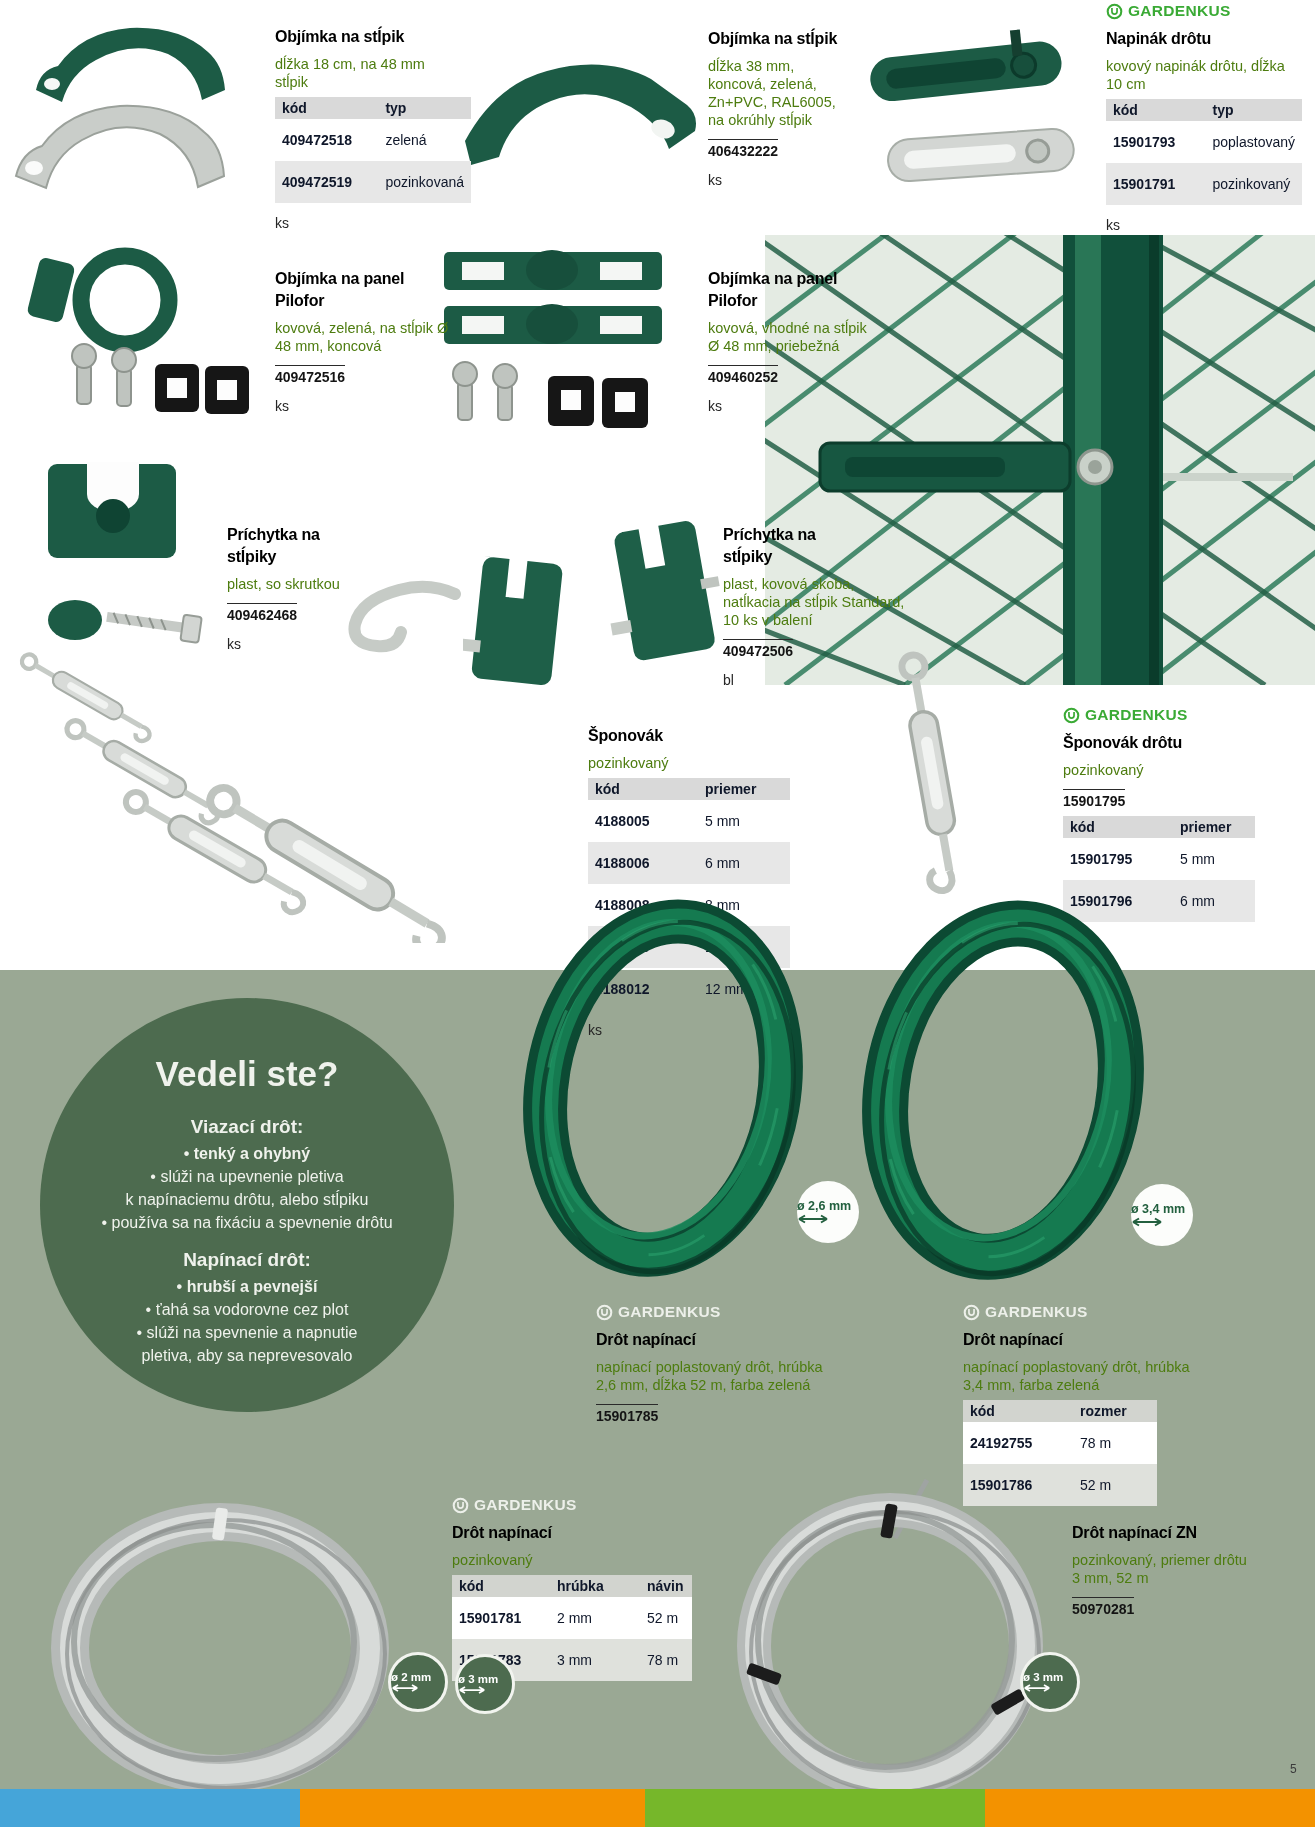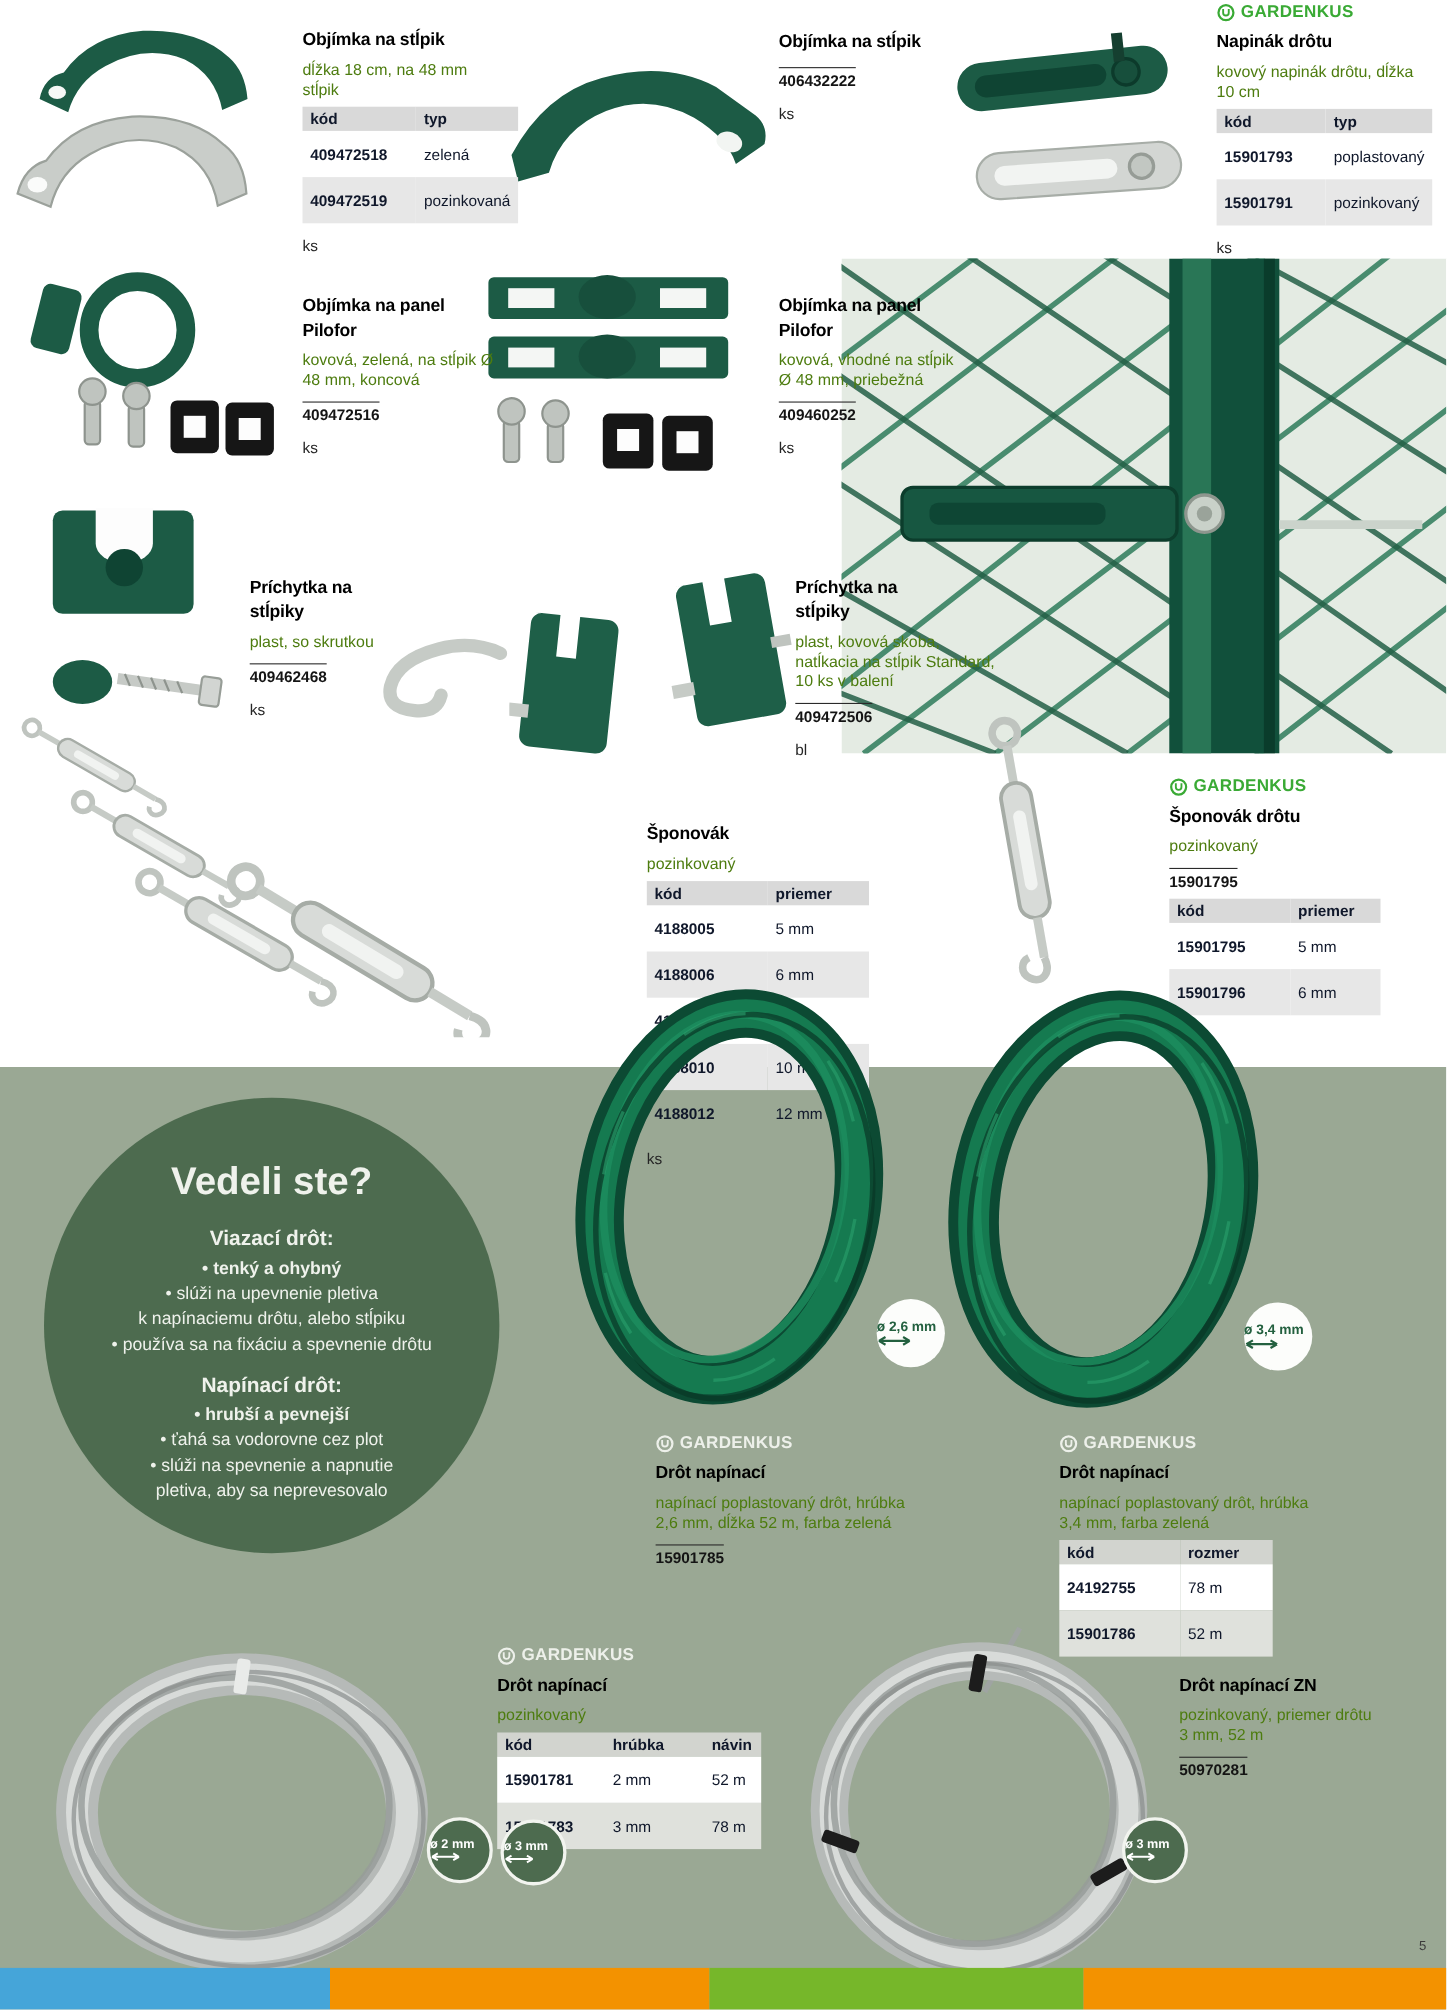--- a/index.html
+++ b/index.html
@@ -92,20 +92,21 @@
             <td class="b">409472519</td>
             <td>pozinkovaná</td>
           </tr>
       </tbody>
     </table>
     <div class="p-unit">ks</div>
   </section>
 
   <section class="product" style="left:708px;top:28px;width:140px">
     <h3 class="p-title" style="width:130px">Objímka na stĺpik</h3>
+    <p class="p-desc" style="width:135px">dĺžka 38 mm, koncová, zelená, Zn+PVC, RAL6005, na okrúhly stĺpik</p>
     <div class="p-code">406432222</div><br>
     <div class="p-unit">ks</div>
   </section>
 
   <section class="product" style="left:1106px;top:2px;width:200px">
     <div class="brandline">
       <svg width="17" height="17" viewBox="0 0 20 20">
         <circle cx="10" cy="10" r="8" fill="none" stroke="currentColor" stroke-width="2.4"></circle>
         <path d="M7 6 v4 a3 3 0 0 0 6 0 V6" fill="none" stroke="currentColor" stroke-width="2"></path>
       </svg>
@@ -274,21 +275,21 @@
         <path d="M22 15 H52" stroke="#C6CBC6" stroke-width="7"></path>
         <rect x="52" y="3" width="108" height="24" rx="12" fill="#D8DBD8" stroke="#A6ACA6" stroke-width="3"></rect>
         <rect x="74" y="10" width="64" height="10" rx="5" fill="#F1F3F1"></rect>
         <path d="M160 15 H192" stroke="#C6CBC6" stroke-width="7"></path>
         <path d="M192 15 c14 -4 20 6 14 14 c-5 7 -14 5 -16 -2" stroke="#BFC4BF" stroke-width="6"></path>
       </g>
     </defs>
     <use href="#tb2" transform="translate(40,8) rotate(80) scale(1.15)"></use>
   </svg>
 
-  <section class="product" style="left:588px;top:748px;width:205px">
+  <section class="product" style="left:588px;top:725px;width:205px">
     <h3 class="p-title">Šponovák</h3>
     <p class="p-desc">pozinkovaný</p>
     <table class="spec" style="width:202px">
       <thead>
           <tr>
         <th style="width:96px">kód</th>
         <th>priemer</th>
       </tr>
         </thead>
       <tbody>

